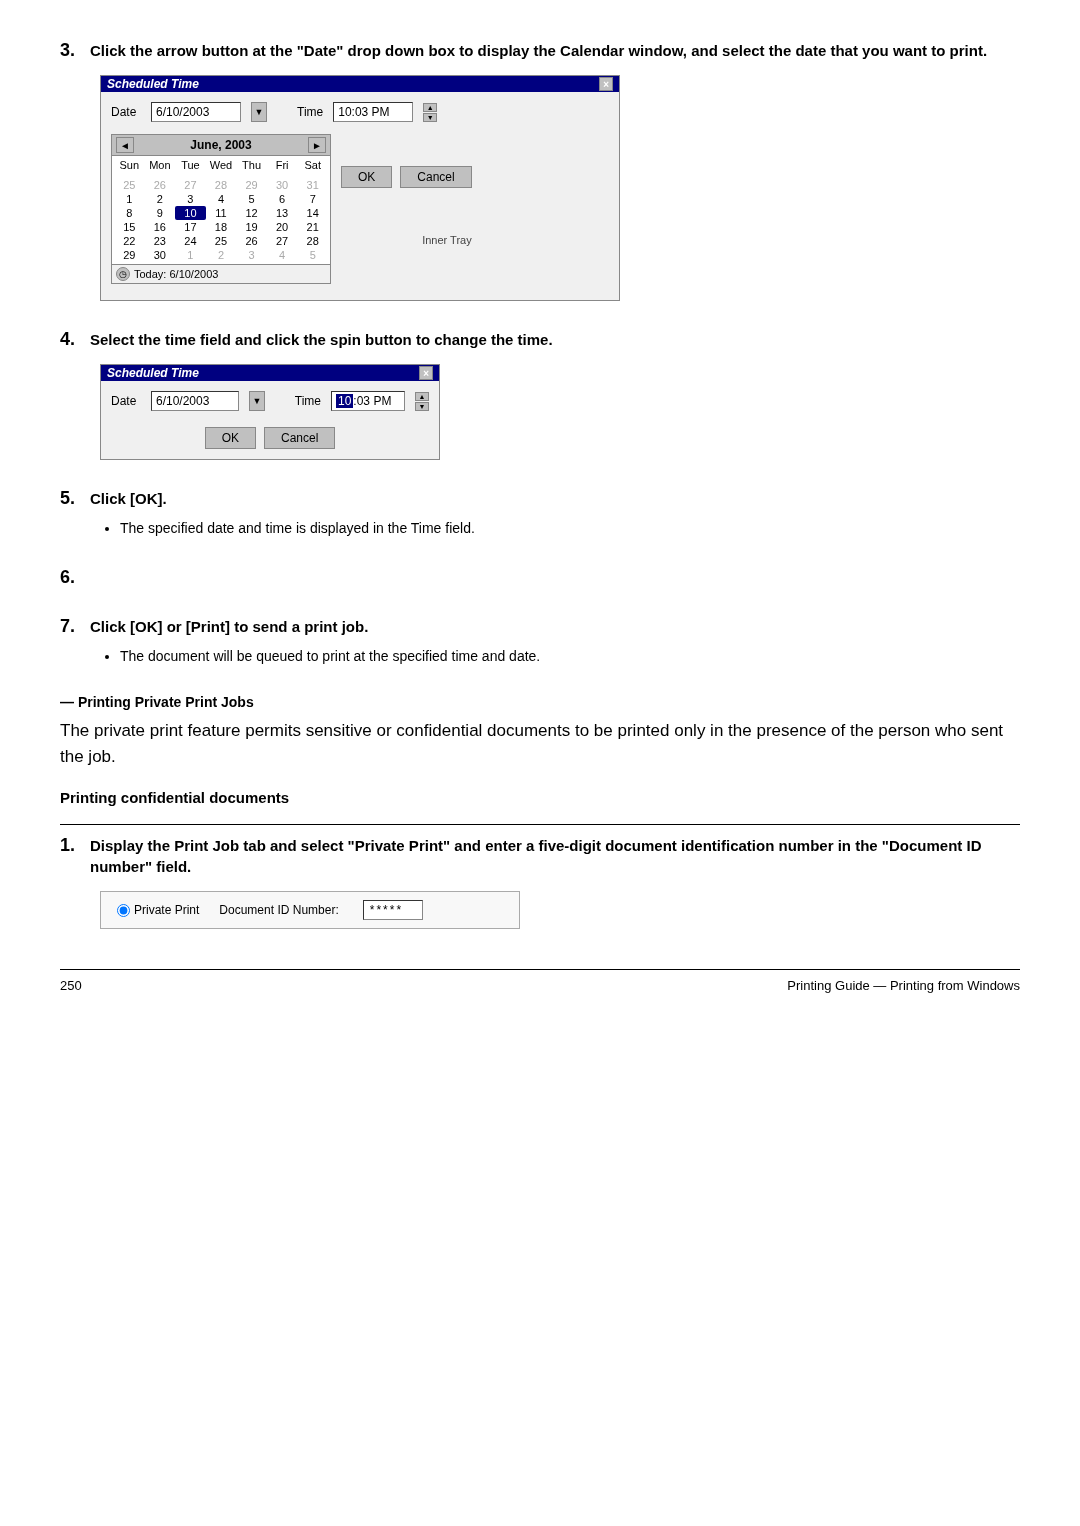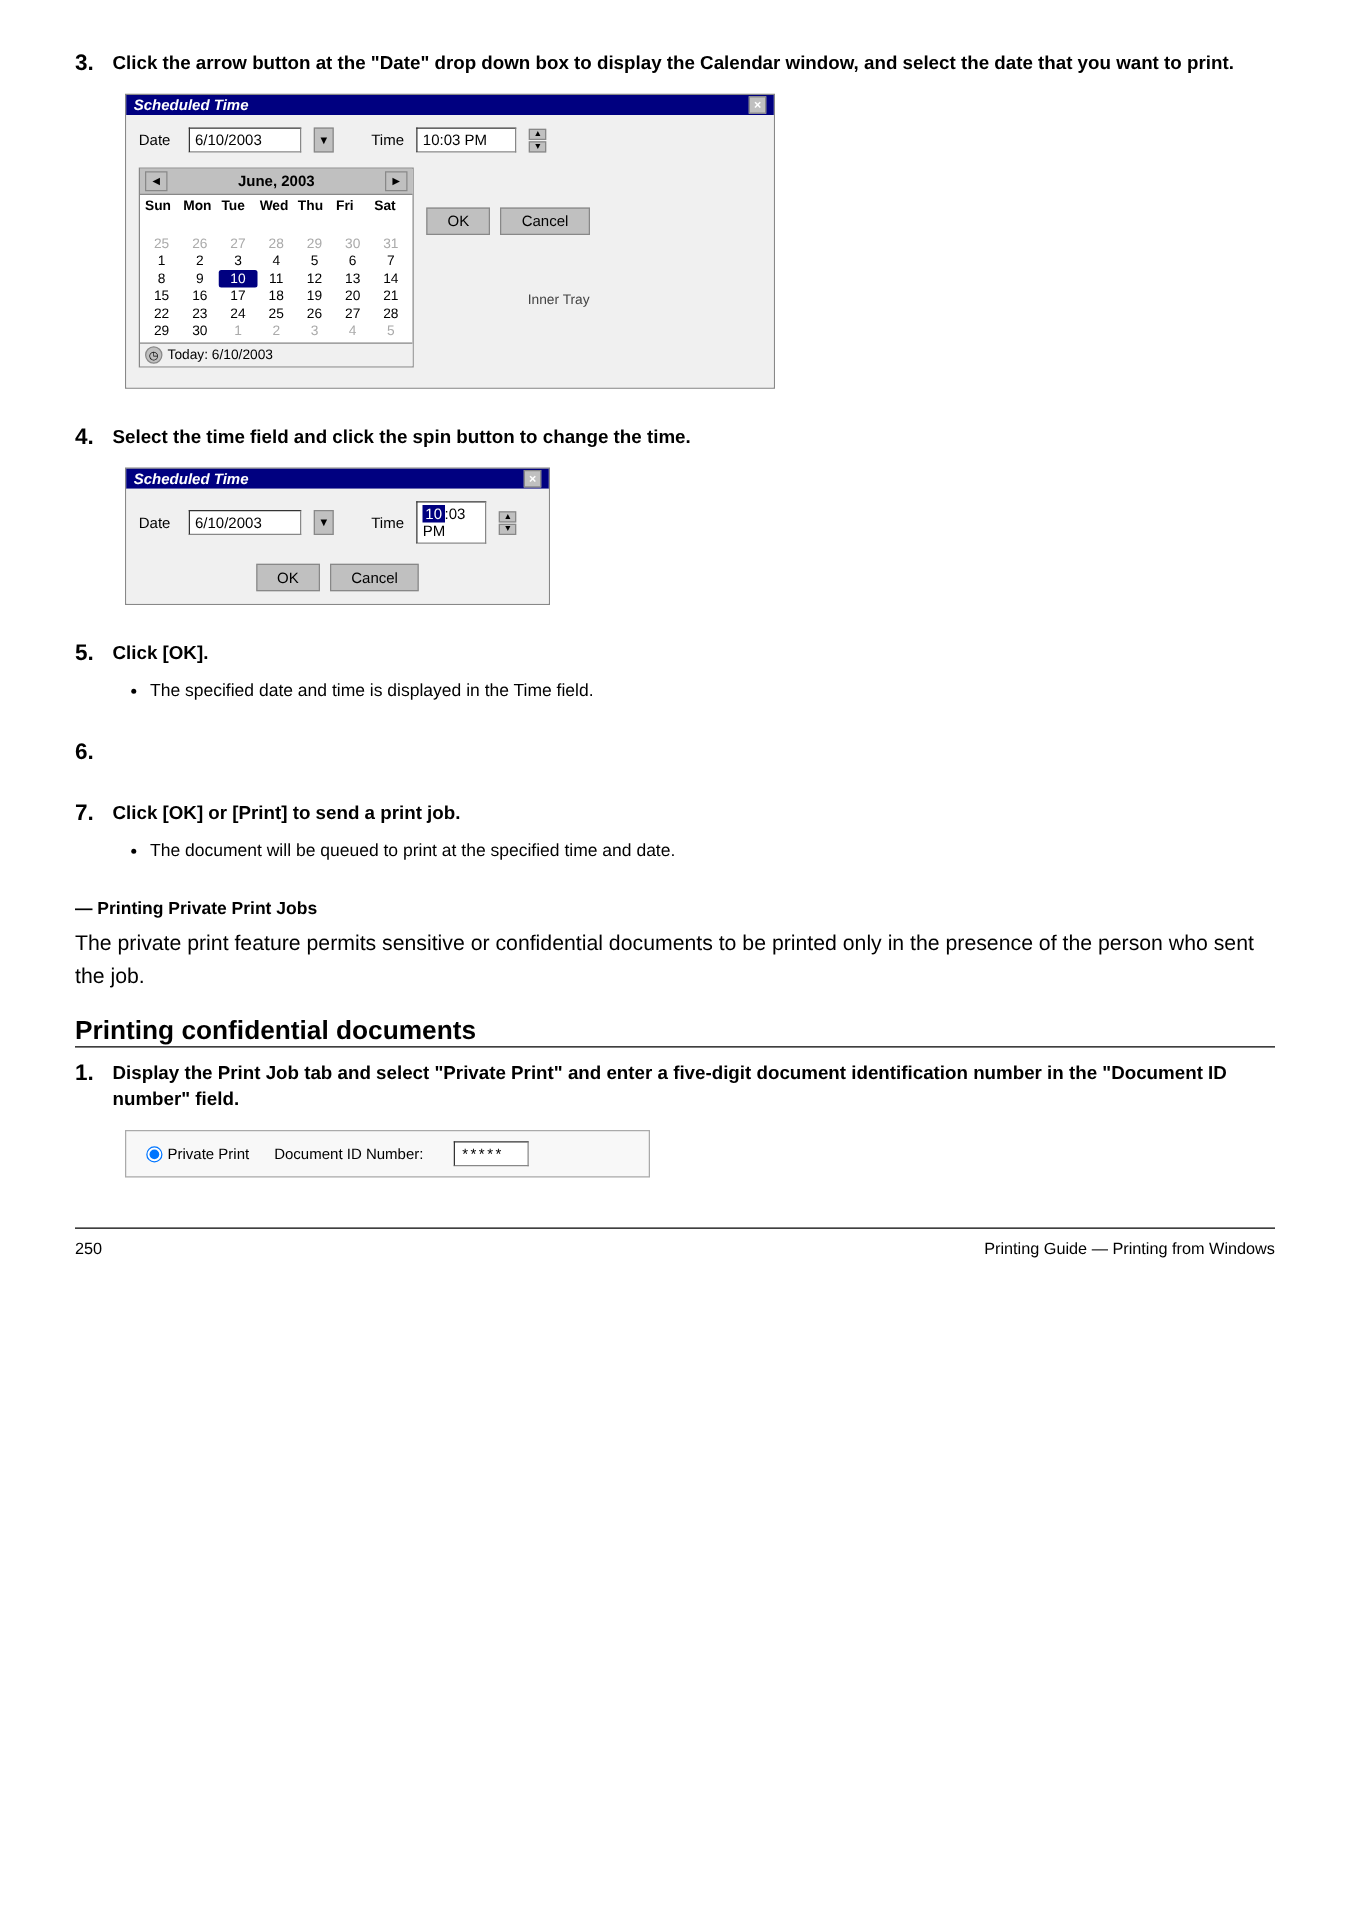--- a/index.html
+++ b/index.html
@@ -171,24 +171,24 @@
     }
 
     .calendar-grid {
       padding: 2px;
       font-size: 11px;
     }
 
     .cal-header-row {
       display: grid;
       grid-template-columns: repeat(7, 1fr);
-      text-align: left;
-      font-weight: bold;
+      text-align: center;
+      font-weight: normal;
       font-size: 11px;
-      margin-bottom: 16px;
+      margin-bottom: 6px;
     }
 
     .cal-header-cell {
       padding: 1px 2px;
     }
 
     .cal-row {
       display: grid;
       grid-template-columns: repeat(7, 1fr);
       text-align: center;
@@ -266,22 +266,22 @@
     .bullet-list li {
       margin-bottom: 4px;
       font-size: 14px;
       line-height: 1.4;
     }
 
     
     .section-heading {
       border-bottom: 1px solid #000;
       font-weight: bold;
-      font-size: 21px;
-      padding-bottom: 0;
+      font-size: 15px;
+      padding-bottom: 18px;
       margin-bottom: 10px;
       margin-top: 20px;
     }
 
     .section-sub-heading {
       font-size: 14px;
       font-style: italic;
       margin-bottom: 8px;
       font-weight: normal;
     }
@@ -490,21 +490,21 @@
         <span>Scheduled Time</span>
         <div class="dialog-close-btn">×</div>
       </div>
       <div class="dialog-body">
         <div class="dialog-row" style="margin-bottom: 16px;">
           <span class="dialog-label">Date</span>
           <div class="date-input">6/10/2003</div>
           <div class="dropdown-btn">▼</div>
           <span class="time-label">Time</span>
           <div style="display:flex; align-items:center; gap:0;">
-            <div class="date-input" style="width:56px;">
+            <div class="date-input" style="width:74px;">
               <span style="background:#000080; color:#fff; padding: 0 2px;">10</span>:03 PM
             </div>
           </div>
           <div class="spin-container">
             <div class="spin-btn">▲</div>
             <div class="spin-btn">▼</div>
           </div>
         </div>
         <div class="dialog-btns" style="justify-content: center; margin-top: 8px;">
           <button class="dlg-btn">OK</button>

